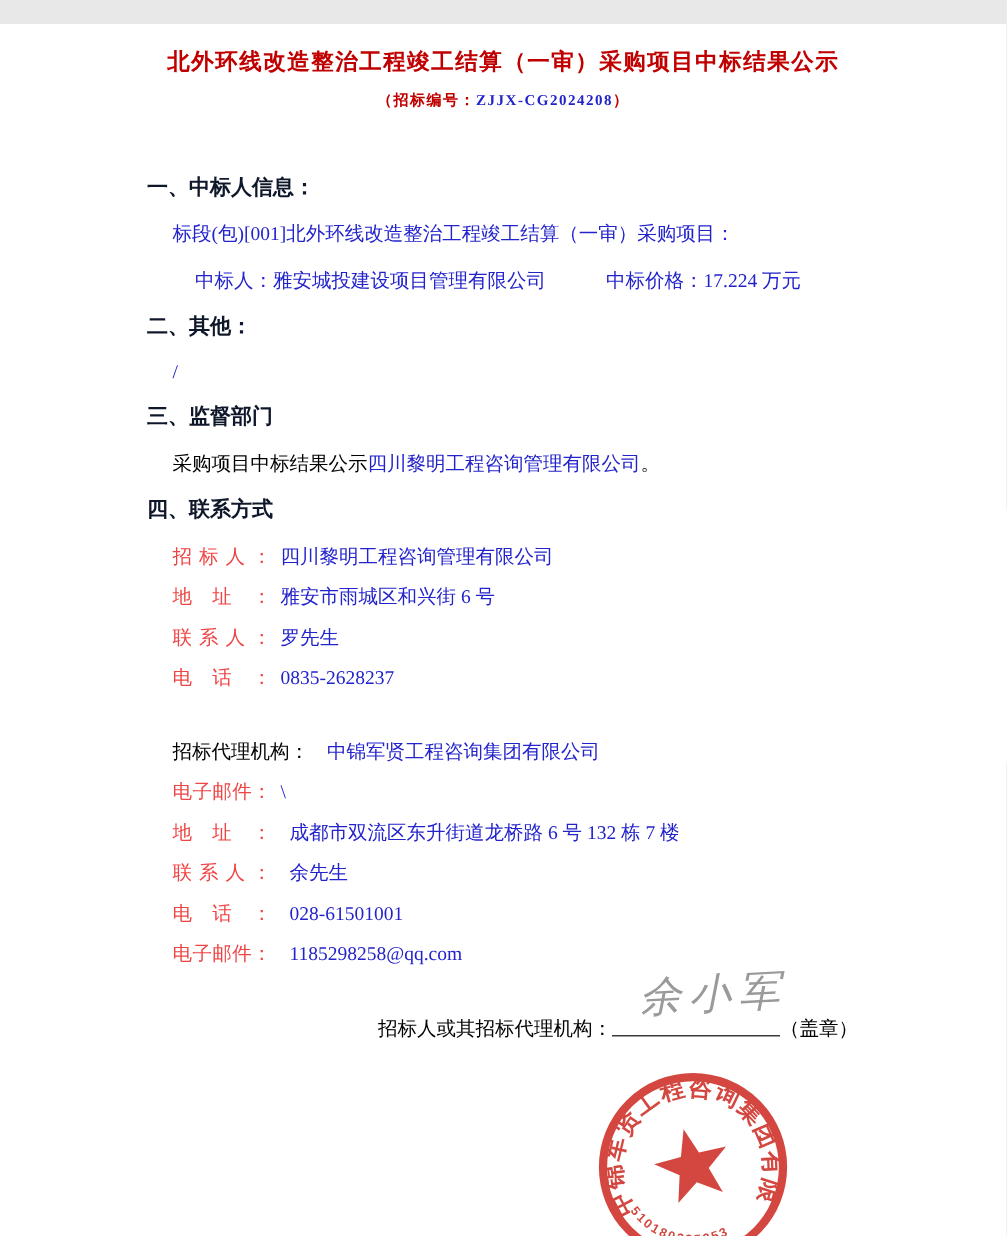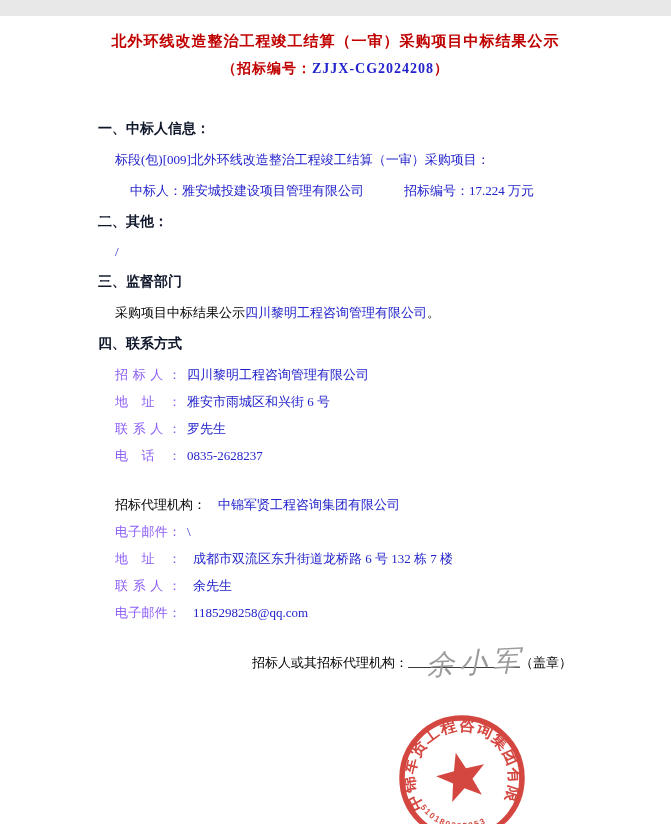--- a/index.html
+++ b/index.html
@@ -3,31 +3,31 @@
 <meta charset="utf-8">
 <style>
   html,body { margin:0; padding:0; background:#e8e8e8; }
   .page {
     width:671px; height:824px; margin:16px auto; position:relative; overflow:hidden;
     background:#ffffff; color:#000;
     font-family:"Liberation Serif","DejaVu Serif",serif; font-size:13px;
   }
   .title { margin:0; padding-top:16px; text-align:center; font-size:15px;
            font-weight:bold; color:#c00000; letter-spacing:1px; }
-  .subtitle { margin-top:9px; text-align:center; font-size:14px; font-weight:bold; letter-spacing:1px; }
+  .subtitle { margin-top:9px; text-align:center; font-size:10px; font-weight:bold; letter-spacing:1px; }
   .red  { color:#c00000; }
   .blue { color:#2323cc; }
   .heading { margin:13px 0 0 98px; font-size:14px; font-weight:bold; color:#0f172a; }
   .heading.first { margin-top:42px; }
   .bodyline { margin:13px 0 0 115px; }
   .winnerline { margin:13px 0 0 130px; }
   .gap40 { display:inline-block; width:40px; }
   .crow { margin-left:115px; height:27px; line-height:27px; }
   .crow.agency-start { margin-top:22px; }
-  .clabel { display:inline-block; width:66px; text-align:justify; text-align-last:justify; color:#8b5cf6; }
+  .clabel { display:inline-block; width:66px; text-align:justify; text-align-last:justify; color:#ef4444; }
   .clabel-wide { display:inline-block; color:#000; }
   .cvalue { padding-left:6px; }
   .cvalue.agency { padding-left:12px; }
   .sigline1 { margin:38px 0 0 124px; }
   .sigline2 { margin:28px 0 0 252px; }
   .underline { display:inline-block; border-bottom:1.5px solid #3a3a3a; transform:translateY(1px); }
   .u-sign  { width:74px; }
   .u-stamp { width:112px; }
   .handwriting {
     position:absolute; left:426px; top:628px; z-index:3;
@@ -42,23 +42,23 @@
 
 <div class="page">
 
   <div class="title">北外环线改造整治工程竣工结算（一审）采购项目中标结果公示</div>
 
   <div class="subtitle">
     <span class="red">（招标编号：</span><span class="blue">ZJJX-CG2024208</span><span class="red">）</span>
   </div>
 
   <div class="heading first">一、中标人信息：</div>
-  <div class="bodyline blue">标段(包)[009]北外环线改造整治工程竣工结算（一审）采购项目：</div>
+  <div class="bodyline blue">标段(包)[001]北外环线改造整治工程竣工结算（一审）采购项目：</div>
   <div class="winnerline blue">
-    <span>中标人：</span><span>雅安城投建设项目管理有限公司</span><span class="gap40"></span><span>招标编号：</span><span>17.224 万元</span>
+    <span>中标人：</span><span>雅安城投建设项目管理有限公司</span><span class="gap40"></span><span>中标价格：</span><span>17.224 万元</span>
   </div>
 
   <div class="heading">二、其他：</div>
   <div class="bodyline blue">/</div>
 
   <div class="heading">三、监督部门</div>
   <div class="bodyline">
     <span>采购项目中标结果公示</span><span class="blue">四川黎明工程咨询管理有限公司</span><span>。</span>
   </div>
 
@@ -83,20 +83,23 @@
   <div class="crow">
     <span class="clabel">电子邮件：</span><span class="cvalue blue">\</span>
   </div>
   <div class="crow">
     <span class="clabel">地址：</span><span class="cvalue agency blue">成都市双流区东升街道龙桥路 6 号 132 栋 7 楼</span>
   </div>
   <div class="crow">
     <span class="clabel">联系人：</span><span class="cvalue agency blue">余先生</span>
   </div>
   <div class="crow">
+    <span class="clabel">电话：</span><span class="cvalue agency blue">028-61501001</span>
+  </div>
+  <div class="crow">
     <span class="clabel">电子邮件：</span><span class="cvalue agency blue">1185298258@qq.com</span>
   </div>
 
 
   <div class="sigline2">
     <span>招标人或其招标代理机构：</span><span class="underline u-stamp"></span><span>（盖章）</span>
   </div>
 
   <div class="handwriting">余小军</div>
 

